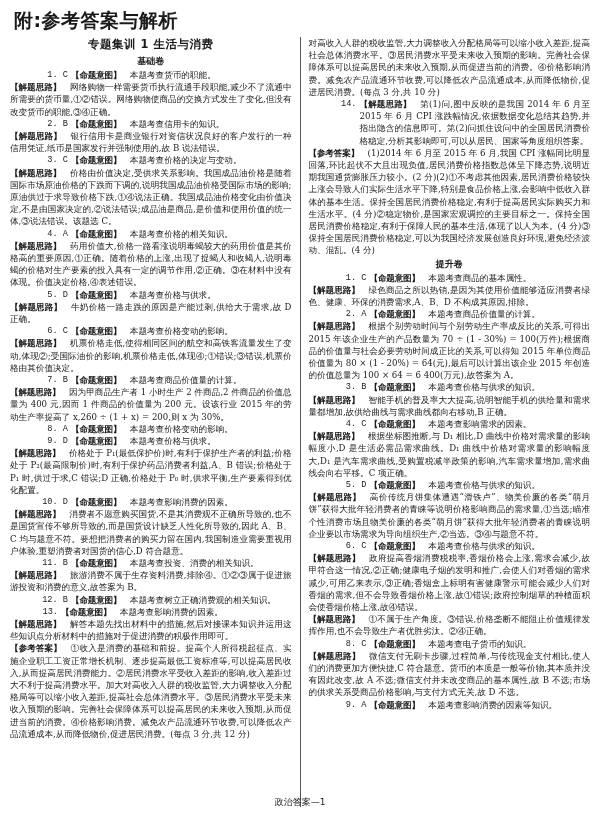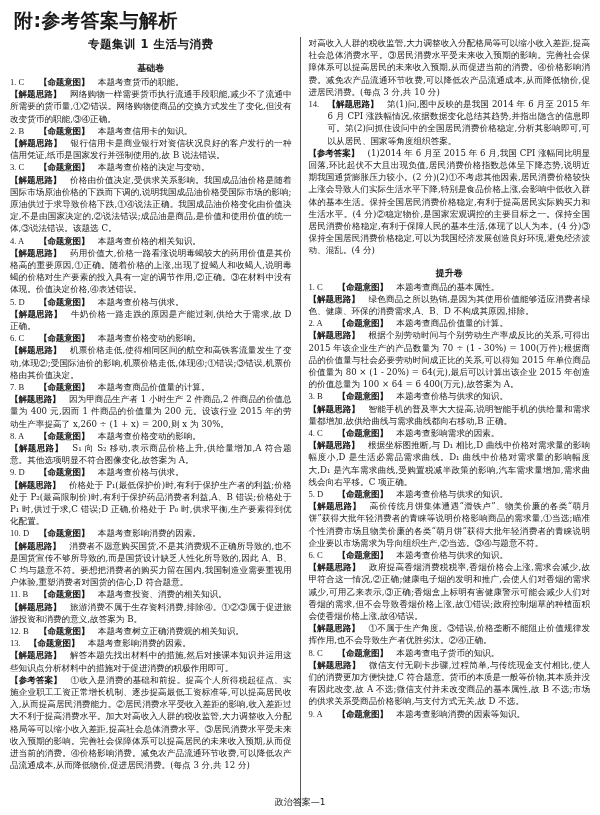--- a/index.html
+++ b/index.html
@@ -55,38 +55,40 @@
     font-size: 11.5px;
     font-weight: bold;
     letter-spacing: 0.5px;
     margin: 0 0 3px 0;
     font-family: "DejaVu Sans", "Liberation Sans", sans-serif;
   }
   .paper-label {
     text-align: center;
     font-size: 9px;
     font-weight: bold;
-    margin: 10px 0 1px 0;
+    margin: 1px 0 1px 0;
     font-family: "DejaVu Sans", "Liberation Sans", sans-serif;
   }
 
   
   .entry {
     display: flex;
     align-items: flex-start;
     margin-bottom: 0px;
   }
   .num {
     flex: 0 0 auto;
     min-width: 26px;
     font-size: 8.6px;
     line-height: 1.42;
+    text-align: right;
     padding-right: 3px;
     white-space: nowrap;
-    font-family: Liberation Serif, serif;
+    font-family: Liberation Mono, monospace;
+    margin-left: 32px;
   }
   .body {
     flex: 1 1 auto;
     min-width: 0;
   }
   .blk {
     font-size: 8.6px;
     line-height: 1.42;
     text-align: justify;
     text-justify: inter-character;
@@ -189,21 +191,20 @@
         </div>
       </div>
       <p class="cont"><span class="tag">【解题思路】</span><span>因为甲商品生产者 1 小时生产 2 件商品,2 件商品的价值总量为 400 元,因而 1 件商品的价值量为 200 元。设该行业 2015 年的劳动生产率提高了 x,260 ÷ (1 + x) = 200,则 x 为 30%。</span></p>
 
       <div class="entry">
         <div class="num">8. A</div>
         <div class="body">
           <p class="blk"><span class="tag">【命题意图】</span><span>本题考查价格变动的影响。</span></p>
         </div>
       </div>
-      <p class="cont"><span class="tag">【解题思路】</span><span>S₁ 向 S₂ 移动,表示商品价格上升,供给量增加,A 符合题意。其他选项明显不符合图像变化,故答案为 A。</span></p>
 
       <div class="entry">
         <div class="num">9. D</div>
         <div class="body">
           <p class="blk"><span class="tag">【命题意图】</span><span>本题考查价格与供求。</span></p>
         </div>
       </div>
       <p class="cont"><span class="tag">【解题思路】</span><span>价格处于 P₁(最低保护价)时,有利于保护生产者的利益;价格处于 P₂(最高限制价)时,有利于保护药品消费者利益,A、B 错误;价格处于 P₁ 时,供过于求,C 错误;D 正确,价格处于 P₀ 时,供求平衡,生产要素得到优化配置。</span></p>
 
       <div class="entry">

